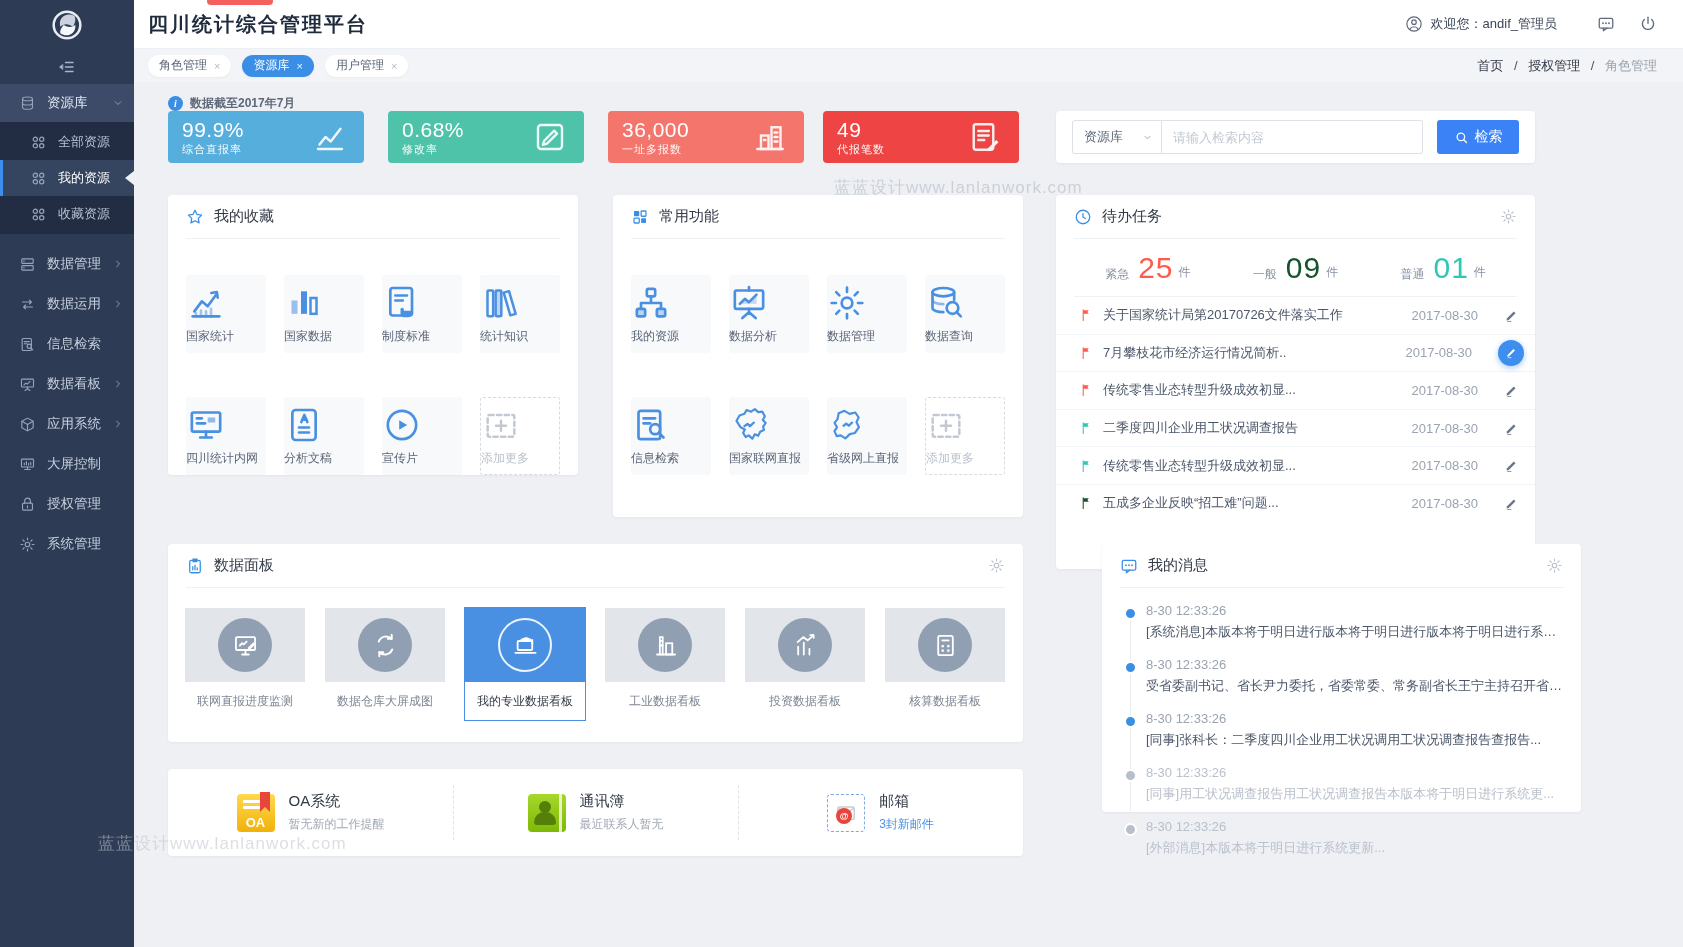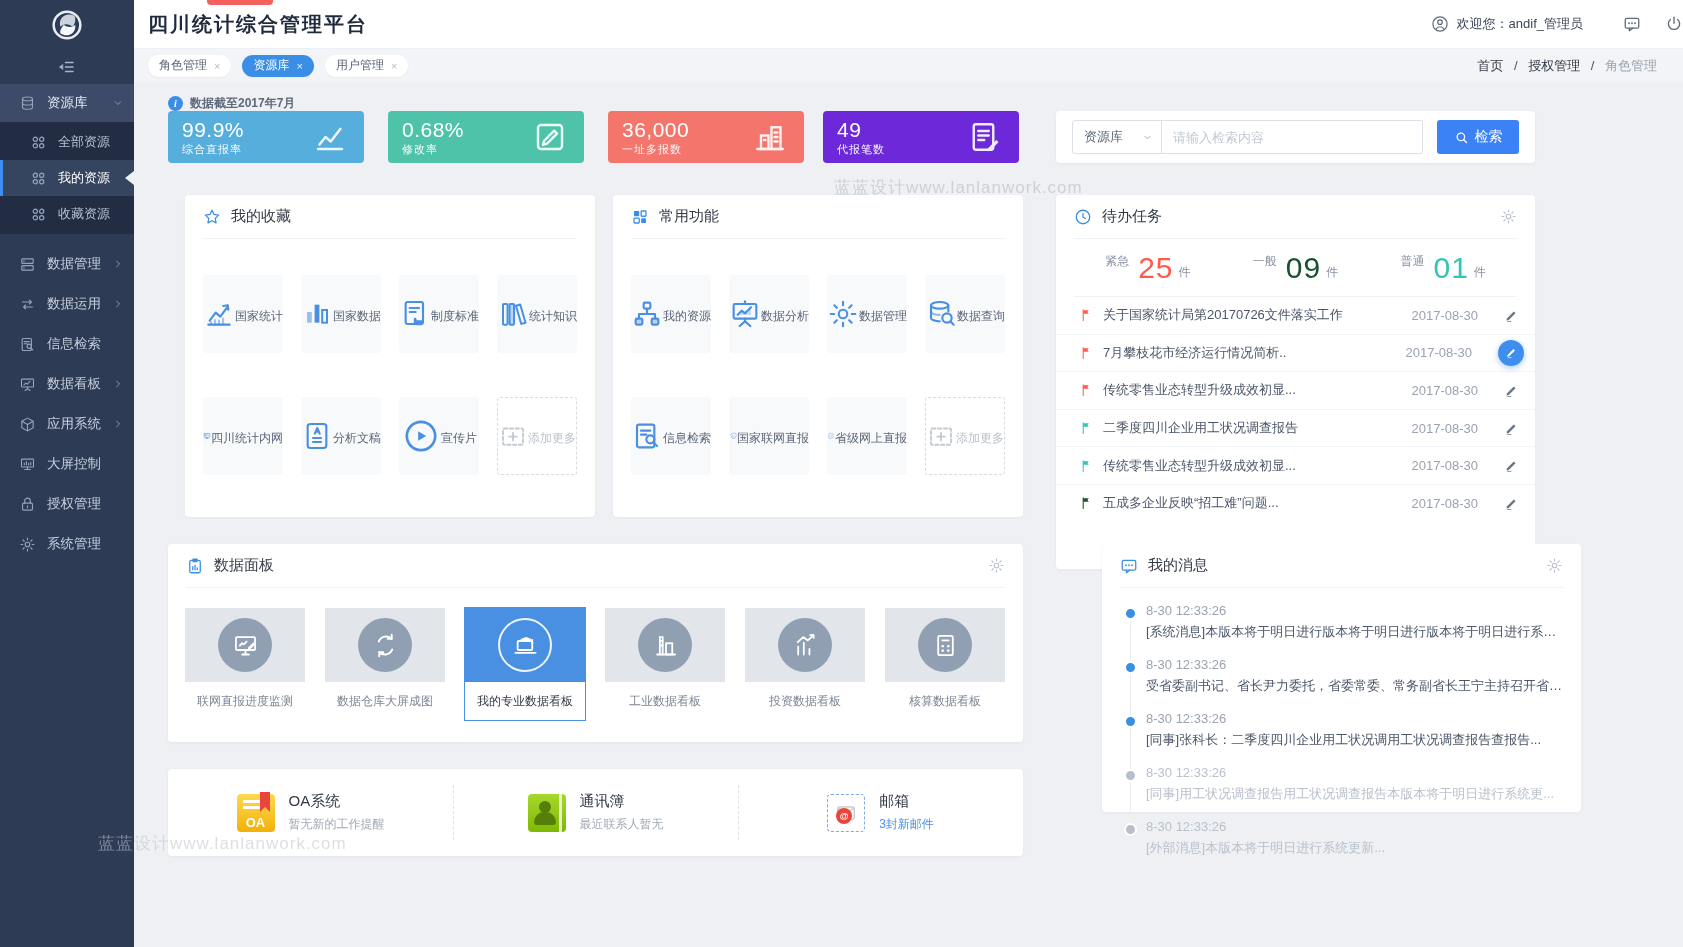--- a/index.html
+++ b/index.html
@@ -24,21 +24,21 @@
   .sub .nav-item.active{background:#36455f;color:#fff}
   .sub .nav-item.active::before{content:'';position:absolute;left:0;top:0;bottom:0;width:3px;background:#3e8ef0}
   .sub .nav-item.active::after{content:'';position:absolute;right:0;top:50%;margin-top:-7px;
         border-right:9px solid #eef0f4;border-top:7px solid transparent;border-bottom:7px solid transparent}
   .navmain{margin-top:10px}
   
   .topbar{position:absolute;left:134px;top:0;width:1549px;height:49px;background:#fff;
           border-bottom:1px solid #ecEFf3;display:flex;align-items:center;z-index:2;box-sizing:border-box}
   .red-tab{position:absolute;left:73px;top:0;width:66px;height:5px;background:#f4605d;border-radius:0 0 4px 4px}
   .page-title{font-size:20px;font-weight:bold;color:#1f2b3d;margin-left:14px;letter-spacing:2px}
-  .top-right{margin-left:auto;display:flex;align-items:center;color:#3c4656;font-size:13px}
+  .top-right{margin-left:auto;display:flex;align-items:center;padding-right:26px;color:#3c4656;font-size:13px}
   .top-right .tico{width:18px;height:18px;color:#5f6b7a;cursor:pointer}
   .top-right .tico svg{width:100%;height:100%}
   .welcome{margin:0 0 0 8px}
   .gap36{width:40px}.gap24{width:24px}
   
   .tabbar{position:absolute;left:134px;top:49px;width:1549px;height:33px;background:#f2f4f7;
           display:flex;align-items:center;padding:0 26px 0 14px;box-sizing:border-box;z-index:2}
   .tab{display:inline-flex;align-items:center;height:22px;border-radius:11px;background:#fff;color:#5a6577;
        font-size:12px;padding:0 11px;margin-right:11px;cursor:pointer;box-shadow:0 1px 2px rgba(20,30,50,.05)}
   .tab .x{margin-left:7px;color:#b3bac4;font-size:11px}
@@ -49,21 +49,21 @@
   .breadcrumb .current{color:#9aa3b0}
   
   .content{position:absolute;left:134px;top:82px;width:1549px;height:865px}
   .info-note{position:absolute;left:34px;top:13px;font-size:12px;color:#5d6878;display:flex;align-items:center;font-weight:bold}
   .info-ico{width:15px;height:15px;border-radius:50%;background:#3a8ee6;color:#fff;font-size:10px;font-weight:bold;
             font-style:italic;display:inline-flex;align-items:center;justify-content:center;margin-right:7px;
             font-family:"Liberation Serif",serif}
   .stat-card{position:absolute;top:29px;width:196px;height:52px;border-radius:4px;color:#fff;
              padding:7px 14px;box-sizing:border-box;cursor:pointer}
   .sc1{left:34px;background:#56aedd}.sc2{left:254px;background:#4fc3a9}
-  .sc3{left:474px;background:#f3756c}.sc4{left:689px;background:#6d28d9}
+  .sc3{left:474px;background:#f3756c}.sc4{left:689px;background:#ef4444}
   .sc-val{font-size:21px;line-height:23px;letter-spacing:.5px}
   .sc-label{font-size:11px;opacity:.95;margin-top:1px;letter-spacing:1px}
   .sc-ico{position:absolute;right:16px;top:50%;transform:translateY(-50%);width:36px;height:36px;opacity:.9;color:#fff}
   .sc-ico svg{width:100%;height:100%}
   
   .search-card{position:absolute;left:922px;top:29px;width:479px;height:52px;background:#fff;border-radius:4px;
                box-shadow:0 1px 3px rgba(30,40,60,.06);display:flex;align-items:center;padding:0 16px;box-sizing:border-box}
   .sel{width:90px;height:34px;border:1px solid #dce1e8;border-radius:3px 0 0 3px;display:flex;align-items:center;
        font-size:13px;color:#5a6577;padding:0 8px 0 11px;box-sizing:border-box;cursor:pointer;flex:none}
   .sel .scaret{margin-left:auto;width:11px;height:11px;color:#9aa3b0}
@@ -76,41 +76,41 @@
   .sbtn .bico{width:15px;height:15px;margin-right:6px}
   .sbtn .bico svg{width:100%;height:100%}
   
   .panel{position:absolute;background:#fff;border-radius:4px;box-shadow:0 1px 3px rgba(30,40,60,.05)}
   .p-head{height:43px;display:flex;align-items:center;margin:0 18px;border-bottom:1px solid #eef1f5}
   .p-ico{width:18px;height:18px;color:#3a8ee6;flex:none}
   .p-ico svg{width:100%;height:100%}
   .p-title{font-size:15px;margin-left:10px;color:#333a46}
   .p-gear{margin-left:auto;color:#b9c0ca;width:17px;height:17px;cursor:pointer}
   .p-gear svg{width:100%;height:100%}
-  .pnl-fav{left:51px;top:113px;width:410px;height:322px}
+  .pnl-fav{left:34px;top:113px;width:410px;height:280px}
   .pnl-fun{left:479px;top:113px;width:410px;height:322px}
   .pnl-todo{left:922px;top:113px;width:479px;height:374px}
   .pnl-dash{left:34px;top:462px;width:855px;height:198px}
   .pnl-msg{left:968px;top:462px;width:479px;height:268px}
   .pnl-quick{left:34px;top:687px;width:855px;height:87px}
   
   .tile{position:absolute;width:80px;height:78px;background:#f8f9fb;border-radius:3px;display:flex;
-        align-items:center;justify-content:center;cursor:pointer}
+        flex-direction:column;align-items:flex-start;justify-content:center;cursor:pointer}
   .tile-ico{width:40px;height:40px;color:#4a90e2}
   .tile-ico svg{width:100%;height:100%}
   .tile-label{font-size:12px;color:#5a6577;margin-top:5px;white-space:nowrap}
   .tile.add{background:#fff;border:1px dashed #d6dae1;box-sizing:border-box}
   .tile.add .tile-ico{color:#c3c9d2}
   .tile.add .tile-label{color:#b9c0ca}
   .tc1{left:18px}.tc2{left:116px}.tc3{left:214px}.tc4{left:312px}
   .tr1{top:80px}.tr2{top:202px}
   
   .counts{height:57px;display:flex;align-items:center;justify-content:space-around;margin:0 18px;
           border-bottom:1px solid #eef1f5}
-  .count{display:flex;align-items:flex-start}
+  .count{display:flex;align-items:flex-end}
   .c-label{font-size:12px;color:#8a93a3;margin-right:9px}
   .c-num{font-size:30px;line-height:30px;margin-right:5px;letter-spacing:1px}
   .c-unit{font-size:12px;color:#8a93a3;align-self:flex-end;margin-bottom:2px}
   .f-red{color:#ff5b4d}.f-orange{color:#14532d}.f-teal{color:#2fc6b4}
   .task{height:36.6px;display:flex;align-items:center;padding:0 16px 0 24px;border-bottom:1px solid #f2f4f7;font-size:13px}
   .task:last-child{border-bottom:none}
   .task .flag{width:14px;height:14px;margin-right:9px;flex:none}
   .task .flag svg{width:100%;height:100%}
   .task-title{flex:1;color:#4b5668;overflow:hidden;text-overflow:ellipsis;white-space:nowrap}
   .task-date{color:#9aa3b0;margin:0 26px 0 12px;flex:none}

